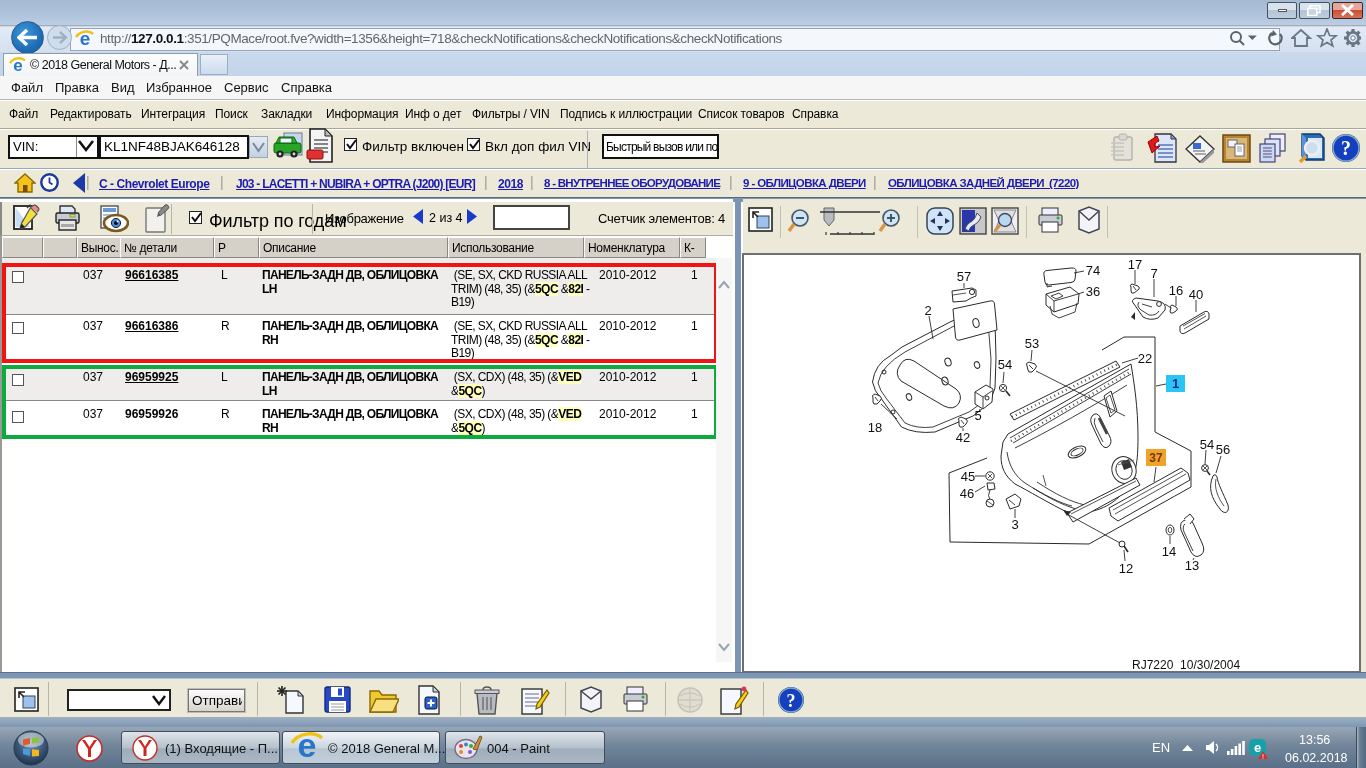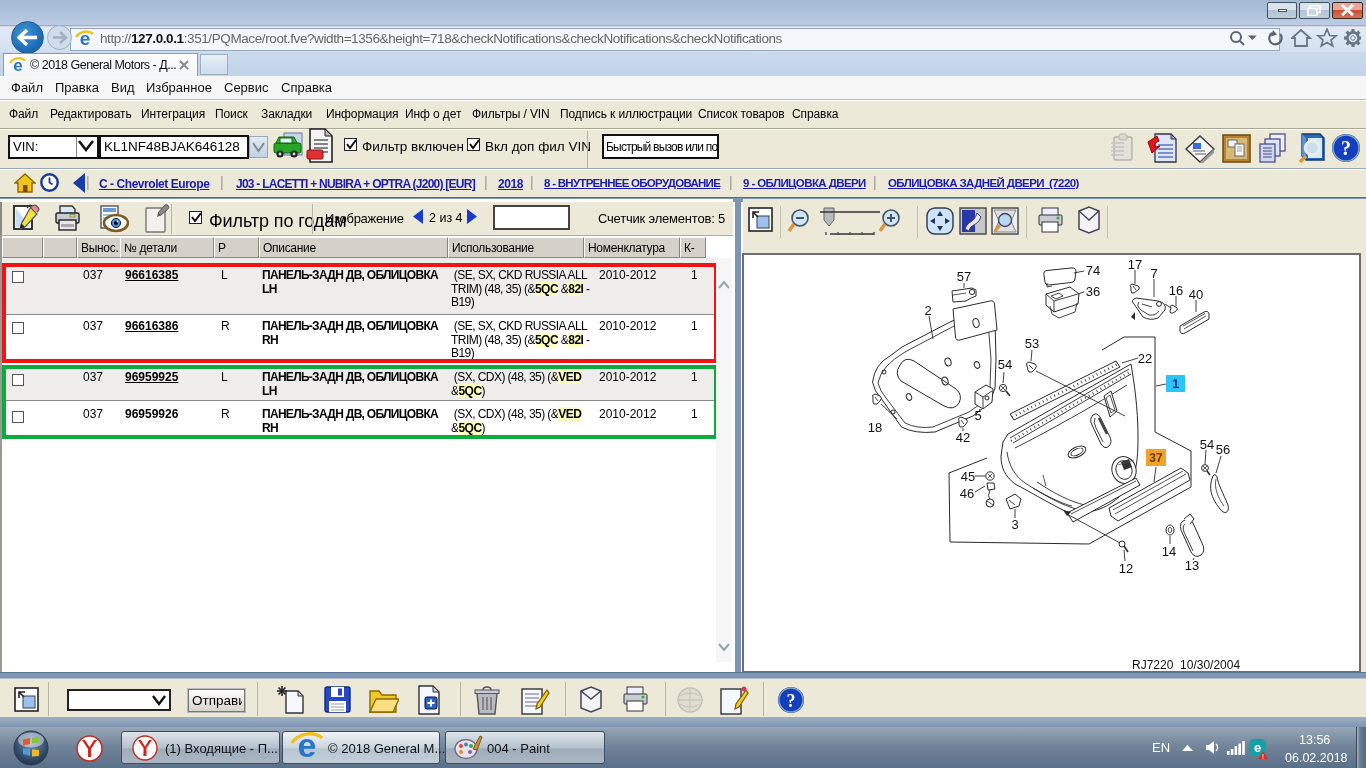--- a/index.html
+++ b/index.html
@@ -338,21 +338,21 @@
 <div class="abs" style="left:312px;top:204px;width:1px;height:30px;background:#b8b4a8"></div>
 <div class="abs" style="left:325px;top:211px;font-size:13px;letter-spacing:-0.3px">Изображение</div>
 <svg class="abs" style="left:411px;top:208px" width="13" height="17">
     <path d="M12,1 L2,8.5 L12,16 Z" fill="#1a3acc"></path>
   </svg>
 <div class="abs" style="left:429px;top:211px;font-size:12.5px">2 из 4</div>
 <svg class="abs" style="left:466px;top:208px" width="13" height="17">
     <path d="M1,1 L11,8.5 L1,16 Z" fill="#1a3acc"></path>
   </svg>
 <div class="abs" style="left:493px;top:205px;width:77px;height:25px;background:#fff;border:2px solid #444"></div>
-<div class="abs" style="left:598px;top:211px;font-size:13px;letter-spacing:-0.2px">Счетчик элементов: 5</div>
+<div class="abs" style="left:598px;top:211px;font-size:13px;letter-spacing:-0.2px">Счетчик элементов: 4</div>
 
 <div class="abs hdr" style="left:2px;width:41px"></div>
 <div class="abs hdr" style="left:43px;width:34px"></div>
 <div class="abs hdr" style="left:77px;width:48px">Вынос.</div>
 <div class="abs hdr" style="left:120px;width:94px">№ детали</div>
 <div class="abs hdr" style="left:214px;width:45px">Р</div>
 <div class="abs hdr" style="left:259px;width:189px">Описание</div>
 <div class="abs hdr" style="left:448px;width:136px">Использование</div>
 <div class="abs hdr" style="left:584px;width:96px">Номенклатура</div>
 <div class="abs hdr" style="left:680px;width:26px">К-во</div>

